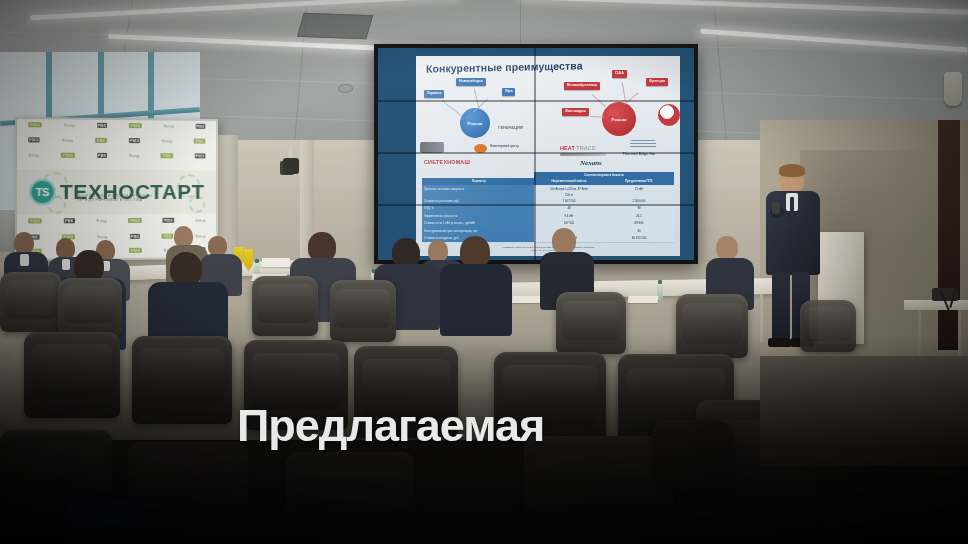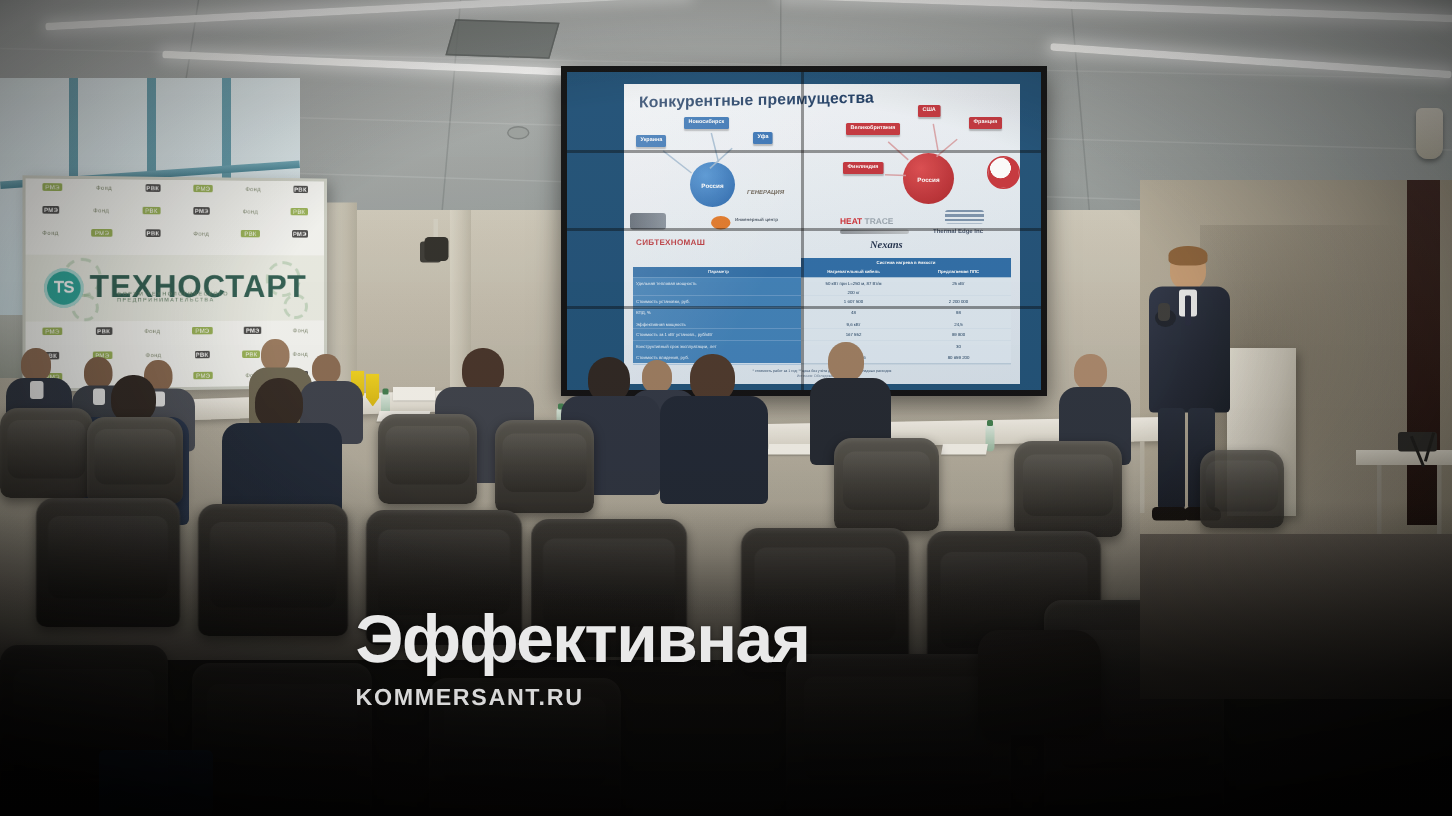--- a/index.html
+++ b/index.html
@@ -510,17 +510,16 @@
               background:linear-gradient(150deg,#1f4f8f,#12305c);border-radius:4px;opacity:.85;"></div>
 
   <div style="position:absolute;left:760px;top:356px;width:208px;height:110px;
               background:linear-gradient(180deg,#6a635a,#4a443c);"></div>
 
   <div class="warm-cast"></div>
   <div class="bottom-dark"></div>
   <div class="vignette"></div>
 
   <div class="wm">
-    <div class="wm-main">Эффективная</div>
-    <div class="wm-sub">KOMMERSANT.RU</div>
+    <div class="wm-main">Предлагаемая</div>
   </div>
 
 </div>
 
 </body></html>

